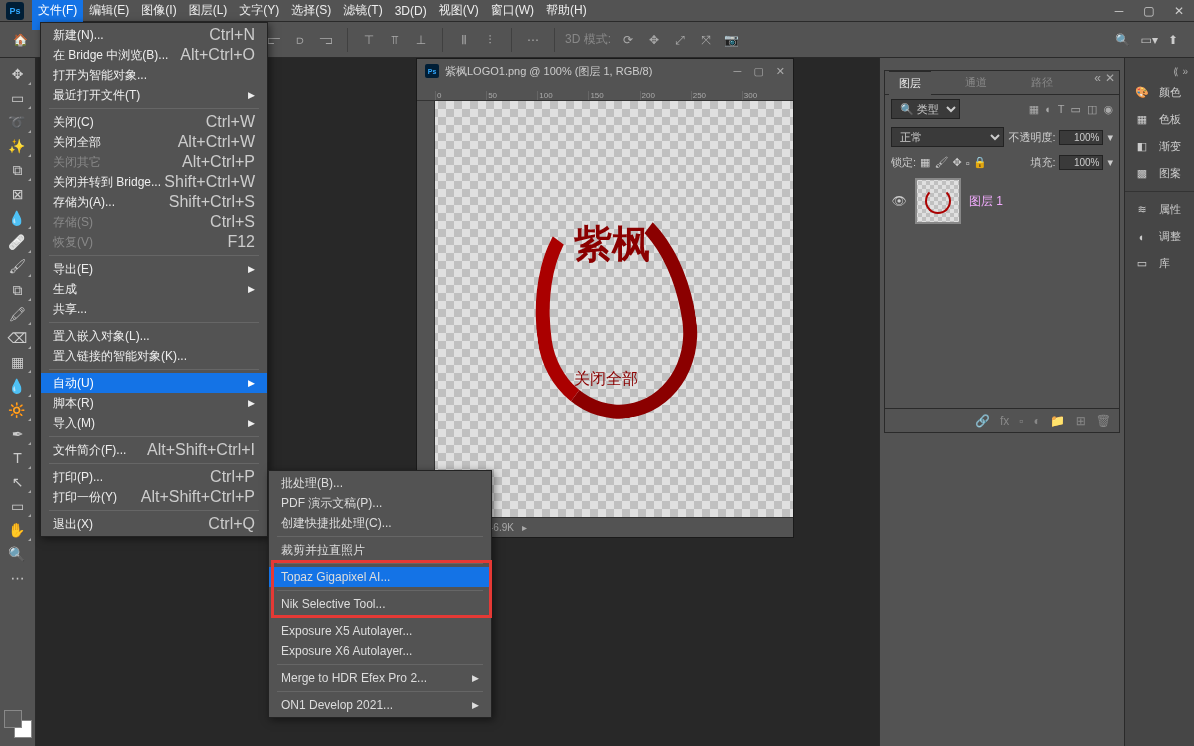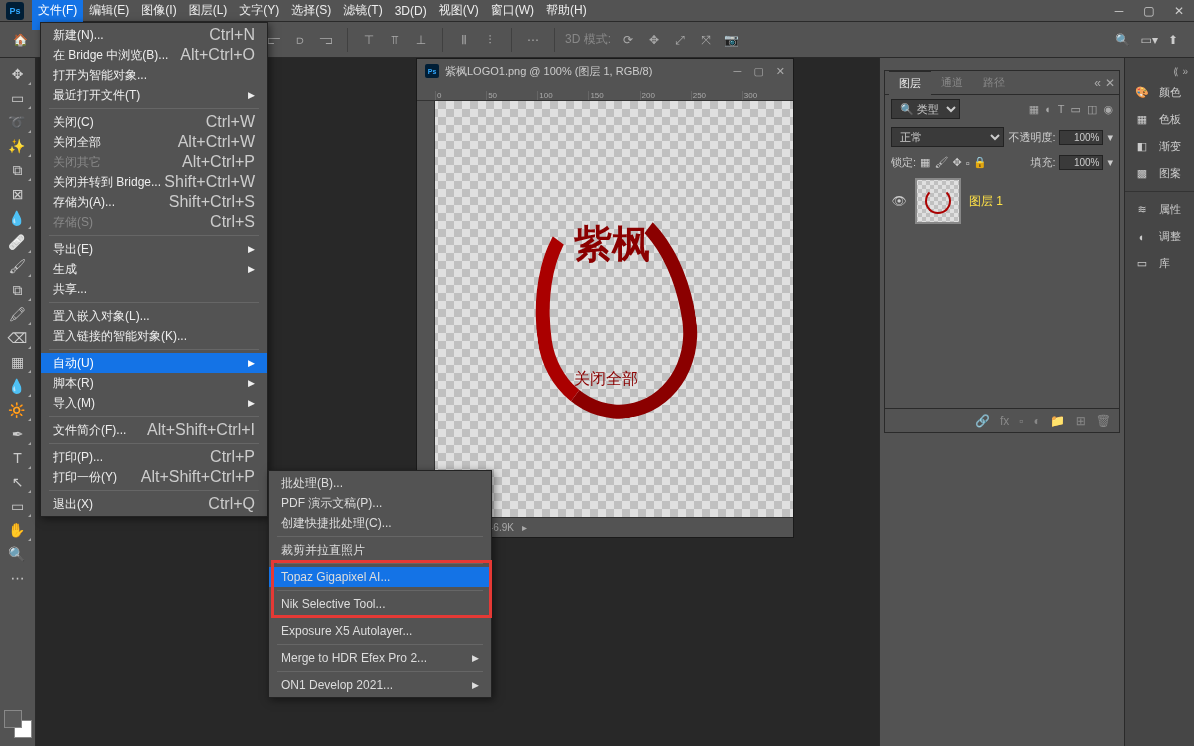--- a/index.html
+++ b/index.html
@@ -43,34 +43,34 @@
     .canvas-inner { flex: 1; background: repeating-conic-gradient(#e0e0e0 0% 25%, #c0c0c0 0% 50%) 50% / 16px 16px; display: flex; align-items: center; justify-content: center; text-align: center; }
     .logo-img { width: 180px; height: 280px; position: relative; }
     .logo-circle { position: absolute; top: 30px; left: 10px; width: 160px; height: 220px; border: 14px solid #8b0000; border-radius: 50% 50% 50% 50% / 60% 60% 40% 40%; border-top-color: transparent; border-left-color: #a00; transform: rotate(-8deg); }
     .logo-text1 { position: absolute; top: 50px; left: 50px; color: #8b0000; font-size: 38px; font-weight: bold; font-family: cursive; }
     .logo-text2 { position: absolute; top: 200px; left: 50px; color: #8b0000; font-size: 16px; font-family: serif; }
     .status-bar { height: 20px; background: #535353; display: flex; align-items: center; padding: 0 8px; font-size: 10px; color: #aaa; border-top: 1px solid #333; }
     
     .right-panels { display: flex; }
     .panel-stack { width: 245px; background: #535353; border-left: 1px solid #2a2a2a; padding-top: 12px; }
     .panel { background: #535353; border: 1px solid #2a2a2a; margin: 0 4px; }
-    .panel-tabs { height: 24px; display: flex; align-items: center; border-bottom: 1px solid #2a2a2a; padding-left: 4px; }
+    .panel-tabs { height: 24px; display: flex; align-items: flex-start; border-bottom: 1px solid #2a2a2a; padding-left: 4px; gap: 24px; }
     .panel-tab { padding: 4px 10px; color: #888; cursor: pointer; font-size: 11px; }
     .panel-tab.active { color: #eee; background: #535353; border-top: 1px solid #2a2a2a; }
     .panel-controls { margin-left: auto; display: flex; gap: 4px; padding-right: 4px; color: #aaa; }
     .panel-row { display: flex; align-items: center; padding: 4px 6px; gap: 4px; font-size: 11px; }
     .panel-select { background: #3a3a3a; border: 1px solid #222; color: #ccc; padding: 2px 4px; font-size: 11px; }
     .panel-input { width: 44px; background: #3a3a3a; border: 1px solid #222; color: #ccc; padding: 1px 3px; font-size: 10px; text-align: right; }
     .panel-icon-row { display: flex; gap: 6px; color: #aaa; margin-left: auto; }
     .panel-icon-row span { cursor: pointer; }
     .layer-item { display: flex; align-items: center; padding: 4px 6px; gap: 8px; }
     .layer-vis { width: 16px; text-align: center; color: #ccc; cursor: pointer; }
     .layer-thumb { width: 46px; height: 46px; background: repeating-conic-gradient(#e0e0e0 0% 25%, #c0c0c0 0% 50%) 50% / 8px 8px; border: 2px solid #888; position: relative; }
     .layer-thumb-inner { position: absolute; inset: 8px; border: 2px solid #a00; border-radius: 50%; border-top-color: transparent; }
-    .layer-name { color: #fde047; }
+    .layer-name { color: #f0abfc; }
     .panel-footer { height: 24px; display: flex; align-items: center; justify-content: flex-end; gap: 10px; padding: 0 8px; border-top: 1px solid #2a2a2a; color: #888; }
     .panel-footer span { cursor: pointer; }
     
     .right-strip { width: 70px; background: #464646; border-left: 1px solid #2a2a2a; padding-top: 6px; }
     .strip-item { display: flex; align-items: center; padding: 6px 8px; gap: 8px; color: #ccc; cursor: pointer; font-size: 11px; }
     .strip-icon { width: 18px; text-align: center; }
     .strip-sep { height: 1px; background: #333; margin: 4px 0; }
     
     
     .dropdown { position: absolute; left: 40px; top: 22px; width: 228px; background: #535353; border: 1px solid #222; box-shadow: 2px 2px 8px rgba(0,0,0,0.5); z-index: 100; padding: 2px 0; }
@@ -366,20 +366,24 @@
       <span class="dd-shortcut">Shift+Ctrl+W</span>
     </div>
     <div class="dd-item">
       <span>存储为(A)...</span>
       <span class="dd-shortcut">Shift+Ctrl+S</span>
     </div>
     <div class="dd-item disabled">
       <span>存储(S)</span>
       <span class="dd-shortcut">Ctrl+S</span>
     </div>
+    <div class="dd-item disabled">
+      <span>恢复(V)</span>
+      <span class="dd-shortcut">F12</span>
+    </div>
     <div class="dd-sep"></div>
     <div class="dd-item">
       <span>导出(E)</span>
       <span class="dd-arrow">▶</span>
     </div>
     <div class="dd-item">
       <span>生成</span>
       <span class="dd-arrow">▶</span>
     </div>
     <div class="dd-item">
@@ -445,20 +449,23 @@
       <span>Topaz Gigapixel AI...</span>
     </div>
     <div class="dd-sep"></div>
     <div class="dd-item">
       <span>Nik Selective Tool...</span>
     </div>
     <div class="dd-sep"></div>
     <div class="dd-item">
       <span>Exposure X5 Autolayer...</span>
     </div>
+    <div class="dd-item">
+      <span>Exposure X6 Autolayer...</span>
+    </div>
     <div class="dd-sep"></div>
     <div class="dd-item">
       <span>Merge to HDR Efex Pro 2...</span>
       <span class="dd-arrow">▶</span>
     </div>
     <div class="dd-sep"></div>
     <div class="dd-item">
       <span>ON1 Develop 2021...</span>
       <span class="dd-arrow">▶</span>
     </div>

